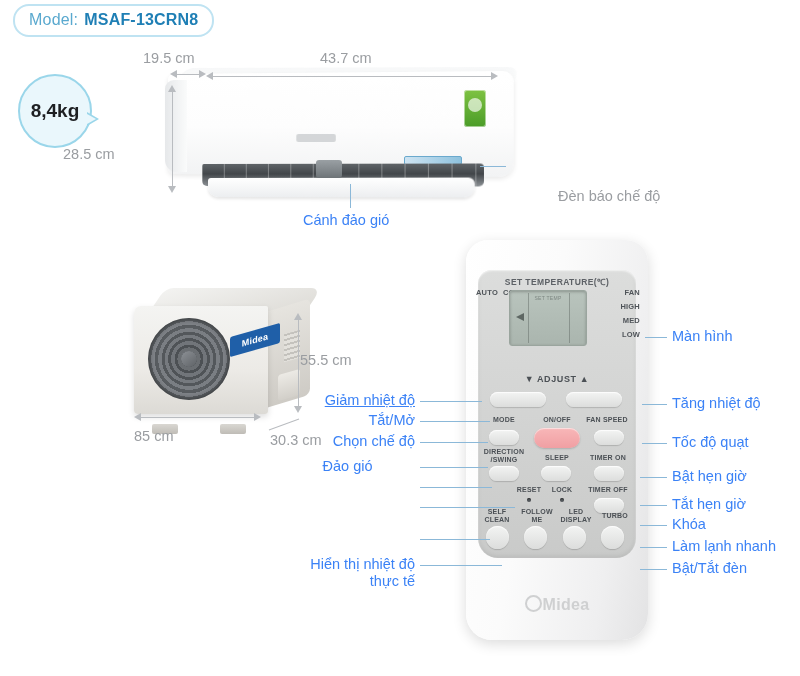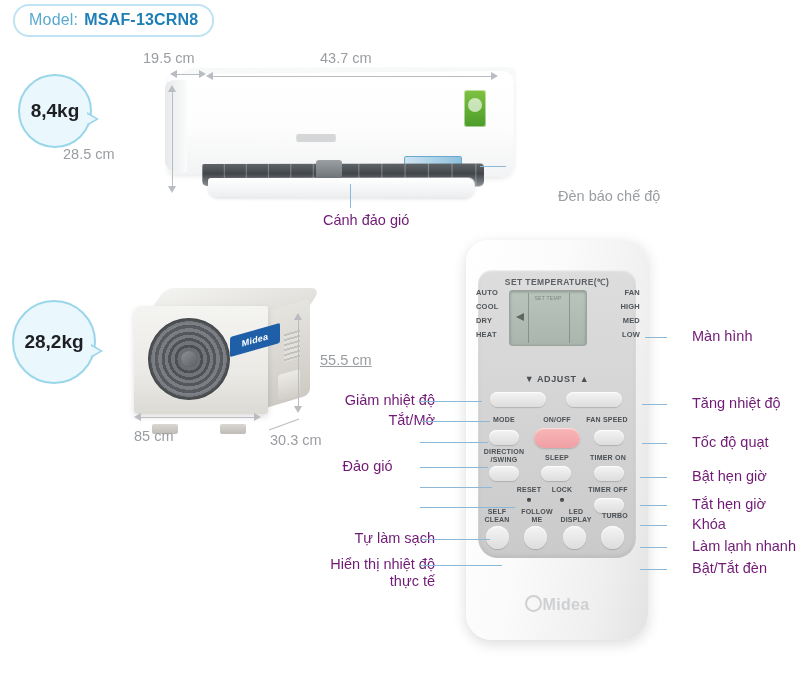--- a/index.html
+++ b/index.html
@@ -240,21 +240,21 @@
     font-size:5px;color:#7d8782;letter-spacing:.3px;
   }
   .lcd-mark{
     position:absolute;left:6px;top:22px;width:0;height:0;
     border-top:4px solid transparent;border-bottom:4px solid transparent;
     border-right:8px solid #5e6763;
   }
   .lcd-div{position:absolute;top:2px;bottom:2px;width:1px;background:rgba(90,100,95,.45);}
   .modes-left{
     position:absolute;left:10px;top:48px;width:32px;
-    display:flex;flex-direction:column;gap:5px;
+    display:flex;flex-direction:row;gap:5px;
   }
   .modes-right{
     position:absolute;right:8px;top:48px;width:32px;
     display:flex;flex-direction:column;gap:5px;align-items:flex-end;
   }
   .modes-left span,.modes-right span{font-size:7.5px;color:#4f5459;letter-spacing:.2px;font-weight:bold;}
 
   .adjust-row{
     position:absolute;left:0;right:0;top:134px;text-align:center;
     font-size:9px;color:#4b5055;font-weight:bold;letter-spacing:.6px;
@@ -286,23 +286,22 @@
     position:absolute;left:0;right:0;bottom:26px;text-align:center;
     font-size:16px;color:#cfd0d1;font-weight:bold;letter-spacing:.3px;
   }
   .rc-brand .ring{
     display:inline-block;width:13px;height:13px;border:2px solid #cfd0d1;
     border-radius:50%;vertical-align:-2px;margin-right:1px;
   }
 
   
   .callout{
-    position:absolute;font-size:14.5px;color:#701a75;white-space:pre-line;
+    position:absolute;font-size:14.5px;color:#3b82f6;white-space:pre-line;
     line-height:17px;
-    margin-left:20px;
   }
   .callout.r{text-align:right;}
   .callout.l{text-align:left;}
   .lead{position:absolute;height:1px;background:#8bb8d8;}
   .lead.v{width:1px;height:auto;}
 </style>
 </head>
 <body>
 
 <div class="stage">
@@ -343,38 +342,34 @@
   <div class="mline v" style="left:172px;top:90px;height:98px;"></div>
   <div class="arrow up" style="left:168px;top:85px;"></div>
   <div class="arrow down" style="left:168px;top:186px;"></div>
 
   <div class="lead v" style="left:350px;top:184px;height:24px;background:#8bb8d8;"></div>
   <div class="callout" style="left:303px;top:212px;">Cánh đảo gió</div>
 
   <div class="lead" style="left:480px;top:166px;width:26px;"></div>
   <div id="indicator-caption">Đèn báo chế độ</div>
 
-  <div class="weight-bubble" id="bubble-outdoor">
-    <span>28,2kg</span>
-    <span class="tail"></span>
-  </div>
 
   <div id="outdoor-unit">
     <div class="ou-top"></div>
     <div class="ou-side"></div>
     <div class="ou-front"></div>
     <div class="ou-fan"></div>
     <div class="ou-logo">Midea</div>
     <div class="ou-grill"></div>
     <div class="ou-valve"></div>
     <div class="ou-foot" style="left:18px;width:26px;"></div>
     <div class="ou-foot" style="left:86px;width:26px;"></div>
   </div>
 
-  <div class="dim" style="left:320px;top:352px;text-decoration:underline;">55.5 cm</div>
+  <div class="dim" style="left:300px;top:352px;">55.5 cm</div>
   <div class="mline v" style="left:298px;top:318px;height:90px;"></div>
   <div class="arrow up" style="left:294px;top:313px;"></div>
   <div class="arrow down" style="left:294px;top:406px;"></div>
 
   <div class="dim" style="left:134px;top:428px;">85 cm</div>
   <div class="mline h" style="left:138px;top:417px;width:120px;"></div>
   <div class="arrow left" style="left:134px;top:413px;"></div>
   <div class="arrow right" style="left:254px;top:413px;"></div>
 
   <div class="dim" style="left:270px;top:432px;">30.3 cm</div>
@@ -447,36 +442,36 @@
     <div class="btn round" style="left:20px;top:286px;"></div>
     <div class="btn round" style="left:58px;top:286px;"></div>
     <div class="btn round" style="left:97px;top:286px;"></div>
     <div class="btn round" style="left:135px;top:286px;"></div>
 
     <div class="rc-brand">
       <span class="ring"></span><span>Midea</span>
     </div>
   </div>
 
-  <div class="callout r" style="left:280px;top:392px;width:135px;">Giảm nhiệt độ</div>
+  <div class="callout r" style="left:280px;top:392px;width:135px;text-decoration:underline;">Giảm nhiệt độ</div>
   <div class="lead" style="left:420px;top:401px;width:62px;"></div>
 
   <div class="callout r" style="left:280px;top:412px;width:135px;">Tắt/Mở</div>
   <div class="lead" style="left:420px;top:421px;width:70px;"></div>
 
+  <div class="callout r" style="left:280px;top:433px;width:135px;">Chọn chế độ</div>
   <div class="lead" style="left:420px;top:442px;width:68px;"></div>
 
   <div class="callout r" style="left:280px;top:458px;width:135px;text-align:center;">Đảo gió</div>
   <div class="lead" style="left:420px;top:467px;width:68px;"></div>
 
   <div class="lead" style="left:420px;top:487px;width:72px;"></div>
 
   <div class="lead" style="left:420px;top:507px;width:95px;"></div>
 
-  <div class="callout r" style="left:280px;top:530px;width:135px;">Tự làm sạch</div>
   <div class="lead" style="left:420px;top:539px;width:70px;"></div>
 
   <div class="callout r" style="left:265px;top:556px;width:150px;">Hiển thị nhiệt độ
 thực tế</div>
   <div class="lead" style="left:420px;top:565px;width:82px;"></div>
 
   <div class="lead" style="left:645px;top:337px;width:22px;"></div>
   <div class="callout l" style="left:672px;top:328px;width:140px;">Màn hình</div>
 
   <div class="lead" style="left:642px;top:404px;width:25px;"></div>

